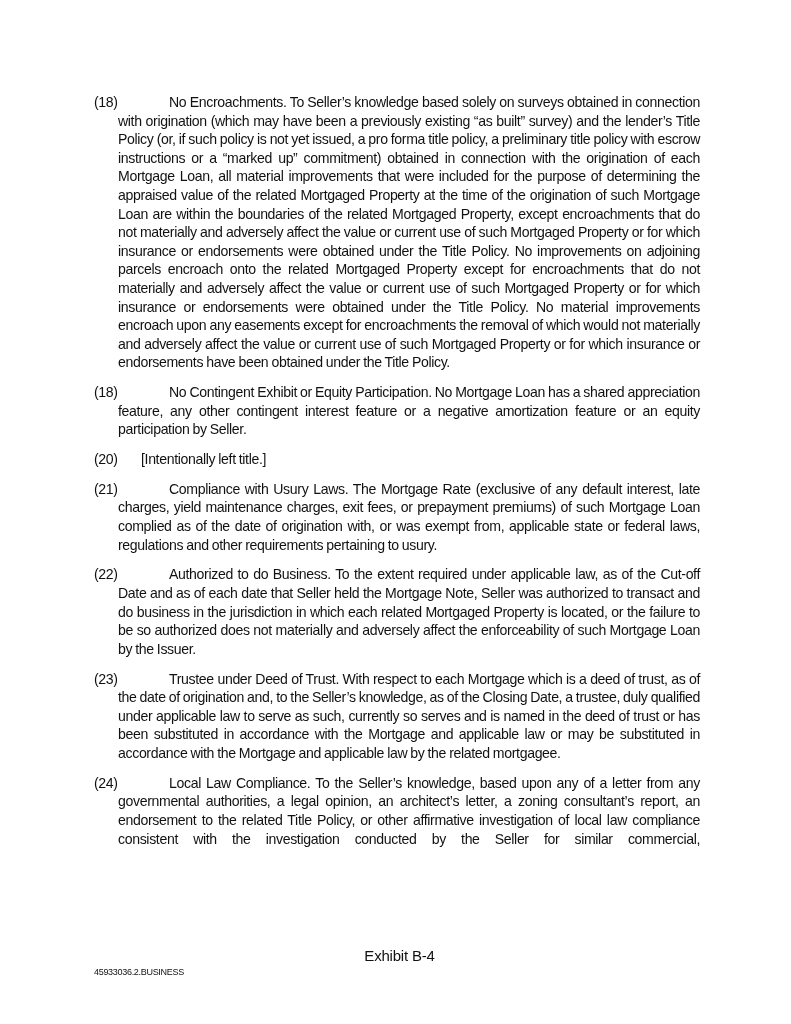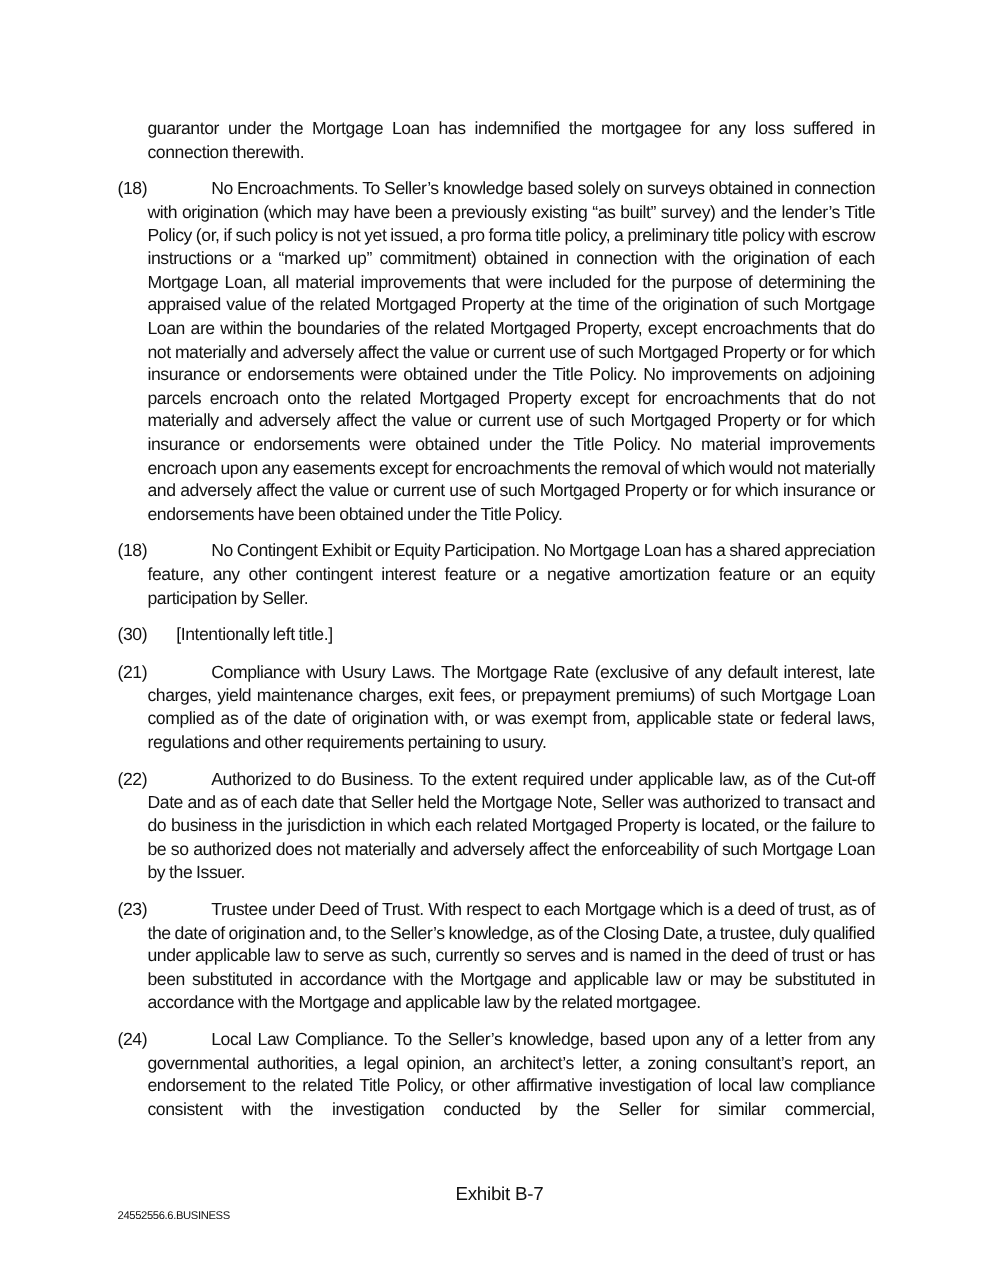--- a/index.html
+++ b/index.html
@@ -70,33 +70,32 @@
     font-size: 9px;
     letter-spacing: -0.3px;
   }
 </style>
 </head>
 <body>
 
 <div class="page">
   <div class="body-text">
 
-    <p class="para cont">guarantor under the Mortgage Loan has indemnified the mortgagee for any loss suffered in connection therewith.</p>
 
     <p class="para item"><span class="num">(18)</span><span class="heading">No Encroachments</span><span>.  To Seller’s knowledge based solely on surveys obtained in connection with origination (which may have been a previously existing “as built” survey) and the lender’s Title Policy (or, if such policy is not yet issued, a pro forma title policy, a preliminary title policy with escrow instructions or a “marked up” commitment) obtained in connection with the origination of each Mortgage Loan, all material improvements that were included for the purpose of determining the appraised value of the related Mortgaged Property at the time of the origination of such Mortgage Loan are within the boundaries of the related Mortgaged Property, except encroachments that do not materially and adversely affect the value or current use of such Mortgaged Property or for which insurance or endorsements were obtained under the Title Policy.  No improvements on adjoining parcels encroach onto the related Mortgaged Property except for encroachments that do not materially and adversely affect the value or current use of such Mortgaged Property or for which insurance or endorsements were obtained under the Title Policy.  No material improvements encroach upon any easements except for encroachments the removal of which would not materially and adversely affect the value or current use of such Mortgaged Property or for which insurance or endorsements have been obtained under the Title Policy.</span></p>
 
     <p class="para item"><span class="num">(18)</span><span class="heading">No Contingent Exhibit or Equity Participation</span><span>.  No Mortgage Loan has a shared appreciation feature, any other contingent interest feature or a negative amortization feature or an equity participation by Seller.</span></p>
 
-    <p class="para item"><span class="num">(30)</span><span>[Intentionally left title.]</span></p>
+    <p class="para item"><span class="num">(20)</span><span>[Intentionally left title.]</span></p>
 
     <p class="para item"><span class="num">(21)</span><span class="heading">Compliance with Usury Laws</span><span>.  The Mortgage Rate (exclusive of any default interest, late charges, yield maintenance charges, exit fees, or prepayment premiums) of such Mortgage Loan complied as of the date of origination with, or was exempt from, applicable state or federal laws, regulations and other requirements pertaining to usury.</span></p>
 
     <p class="para item"><span class="num">(22)</span><span class="heading">Authorized to do Business</span><span>.  To the extent required under applicable law, as of the Cut-off Date and as of each date that Seller held the Mortgage Note, Seller was authorized to transact and do business in the jurisdiction in which each related Mortgaged Property is located, or the failure to be so authorized does not materially and adversely affect the enforceability of such Mortgage Loan by the Issuer.</span></p>
 
     <p class="para item"><span class="num">(23)</span><span class="heading">Trustee under Deed of Trust</span><span>.  With respect to each Mortgage which is a deed of trust, as of the date of origination and, to the Seller’s knowledge, as of the Closing Date, a trustee, duly qualified under applicable law to serve as such, currently so serves and is named in the deed of trust or has been substituted in accordance with the Mortgage and applicable law or may be substituted in accordance with the Mortgage and applicable law by the related mortgagee.</span></p>
 
     <p class="para item" style="text-align-last: justify;"><span class="num">(24)</span><span class="heading">Local Law Compliance</span><span>.  To the Seller’s knowledge, based upon any of a letter from any governmental authorities, a legal opinion, an architect’s letter, a zoning consultant’s report, an endorsement to the related Title Policy, or other affirmative investigation of local law compliance consistent with the investigation conducted by the Seller for similar commercial,</span></p>
 
   </div>
 
-  <div class="footer-title">Exhibit B-7</div>
-  <div class="footer-id">24552556.6.BUSINESS</div>
+  <div class="footer-title">Exhibit B-4</div>
+  <div class="footer-id">45933036.2.BUSINESS</div>
 </div>
 
 </body></html>

